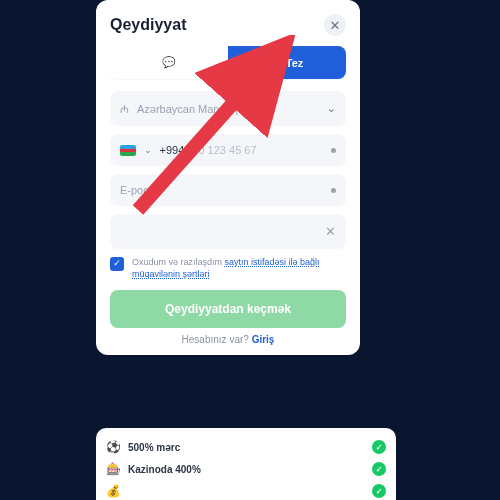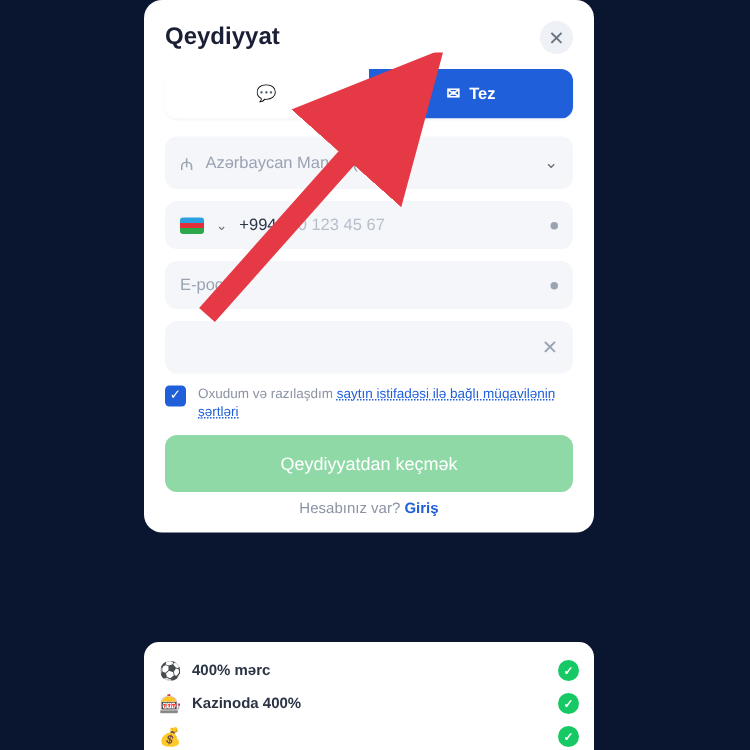--- a/index.html
+++ b/index.html
@@ -6,21 +6,21 @@
   body {
     width: 500px; height: 500px;
     background: #0a1530;
     font-family: -apple-system, BlinkMacSystemFont, "Segoe UI", Arial, sans-serif;
     overflow: hidden;
     position: relative;
   }
   .modal {
     position: absolute;
     left: 96px; top: 0;
-    width: 300px;
+    width: 264px;
     background: #fff;
     border-radius: 12px;
     padding: 14px 14px 10px 14px;
   }
   .modal-header {
     display: flex; align-items: center; justify-content: space-between;
     margin-bottom: 10px;
   }
   .modal-title { font-size: 16px; font-weight: 700; color: #1a1f36; }
   .close-btn {
@@ -63,21 +63,21 @@
     display:flex; align-items:flex-start; gap:8px;
     font-size:9px; color:#8b93a3; line-height:1.3;
     margin: 4px 0 10px 0;
   }
   .cb {
     width:14px; height:14px; background:#1f5fd9; border-radius:3px; flex-shrink:0;
     display:flex; align-items:center; justify-content:center; color:#fff; font-size:9px;
   }
   .terms-link { color:#1f5fd9; text-decoration: underline dotted; }
   .submit {
-    width:100%; background:#8fd9a7; color:#fff; font-weight:400;
+    width:100%; background:#8fd9a7; color:#fff; font-weight:700;
     border:none; border-radius:8px; padding:12px 0; font-size:12px;
     cursor:pointer; margin-bottom:6px;
   }
   .login-row { text-align:center; font-size:10px; color:#8b93a3; }
   .login-link { color:#1f5fd9; font-weight:600; }
 
   .bonus-card {
     position:absolute; left:96px; top:428px; width:300px;
     background:#fff; border-radius:10px; padding:8px 10px;
   }
@@ -160,21 +160,21 @@
   <button class="submit">Qeydiyyatdan keçmək</button>
 
   <div class="login-row">
     <span>Hesabınız var? </span><span class="login-link">Giriş</span>
   </div>
 </div>
 
 <div class="bonus-card">
   <div class="bonus-item">
     <span class="bi-ic">⚽</span>
-    <span>400% mərc</span>
+    <span>500% mərc</span>
     <span class="ok">✓</span>
   </div>
   <div class="bonus-item">
     <span class="bi-ic">🎰</span>
     <span>Kazinoda 400%</span>
     <span class="ok">✓</span>
   </div>
   <div class="bonus-item">
     <span class="bi-ic">💰</span>
     <span class="ok">✓</span>

